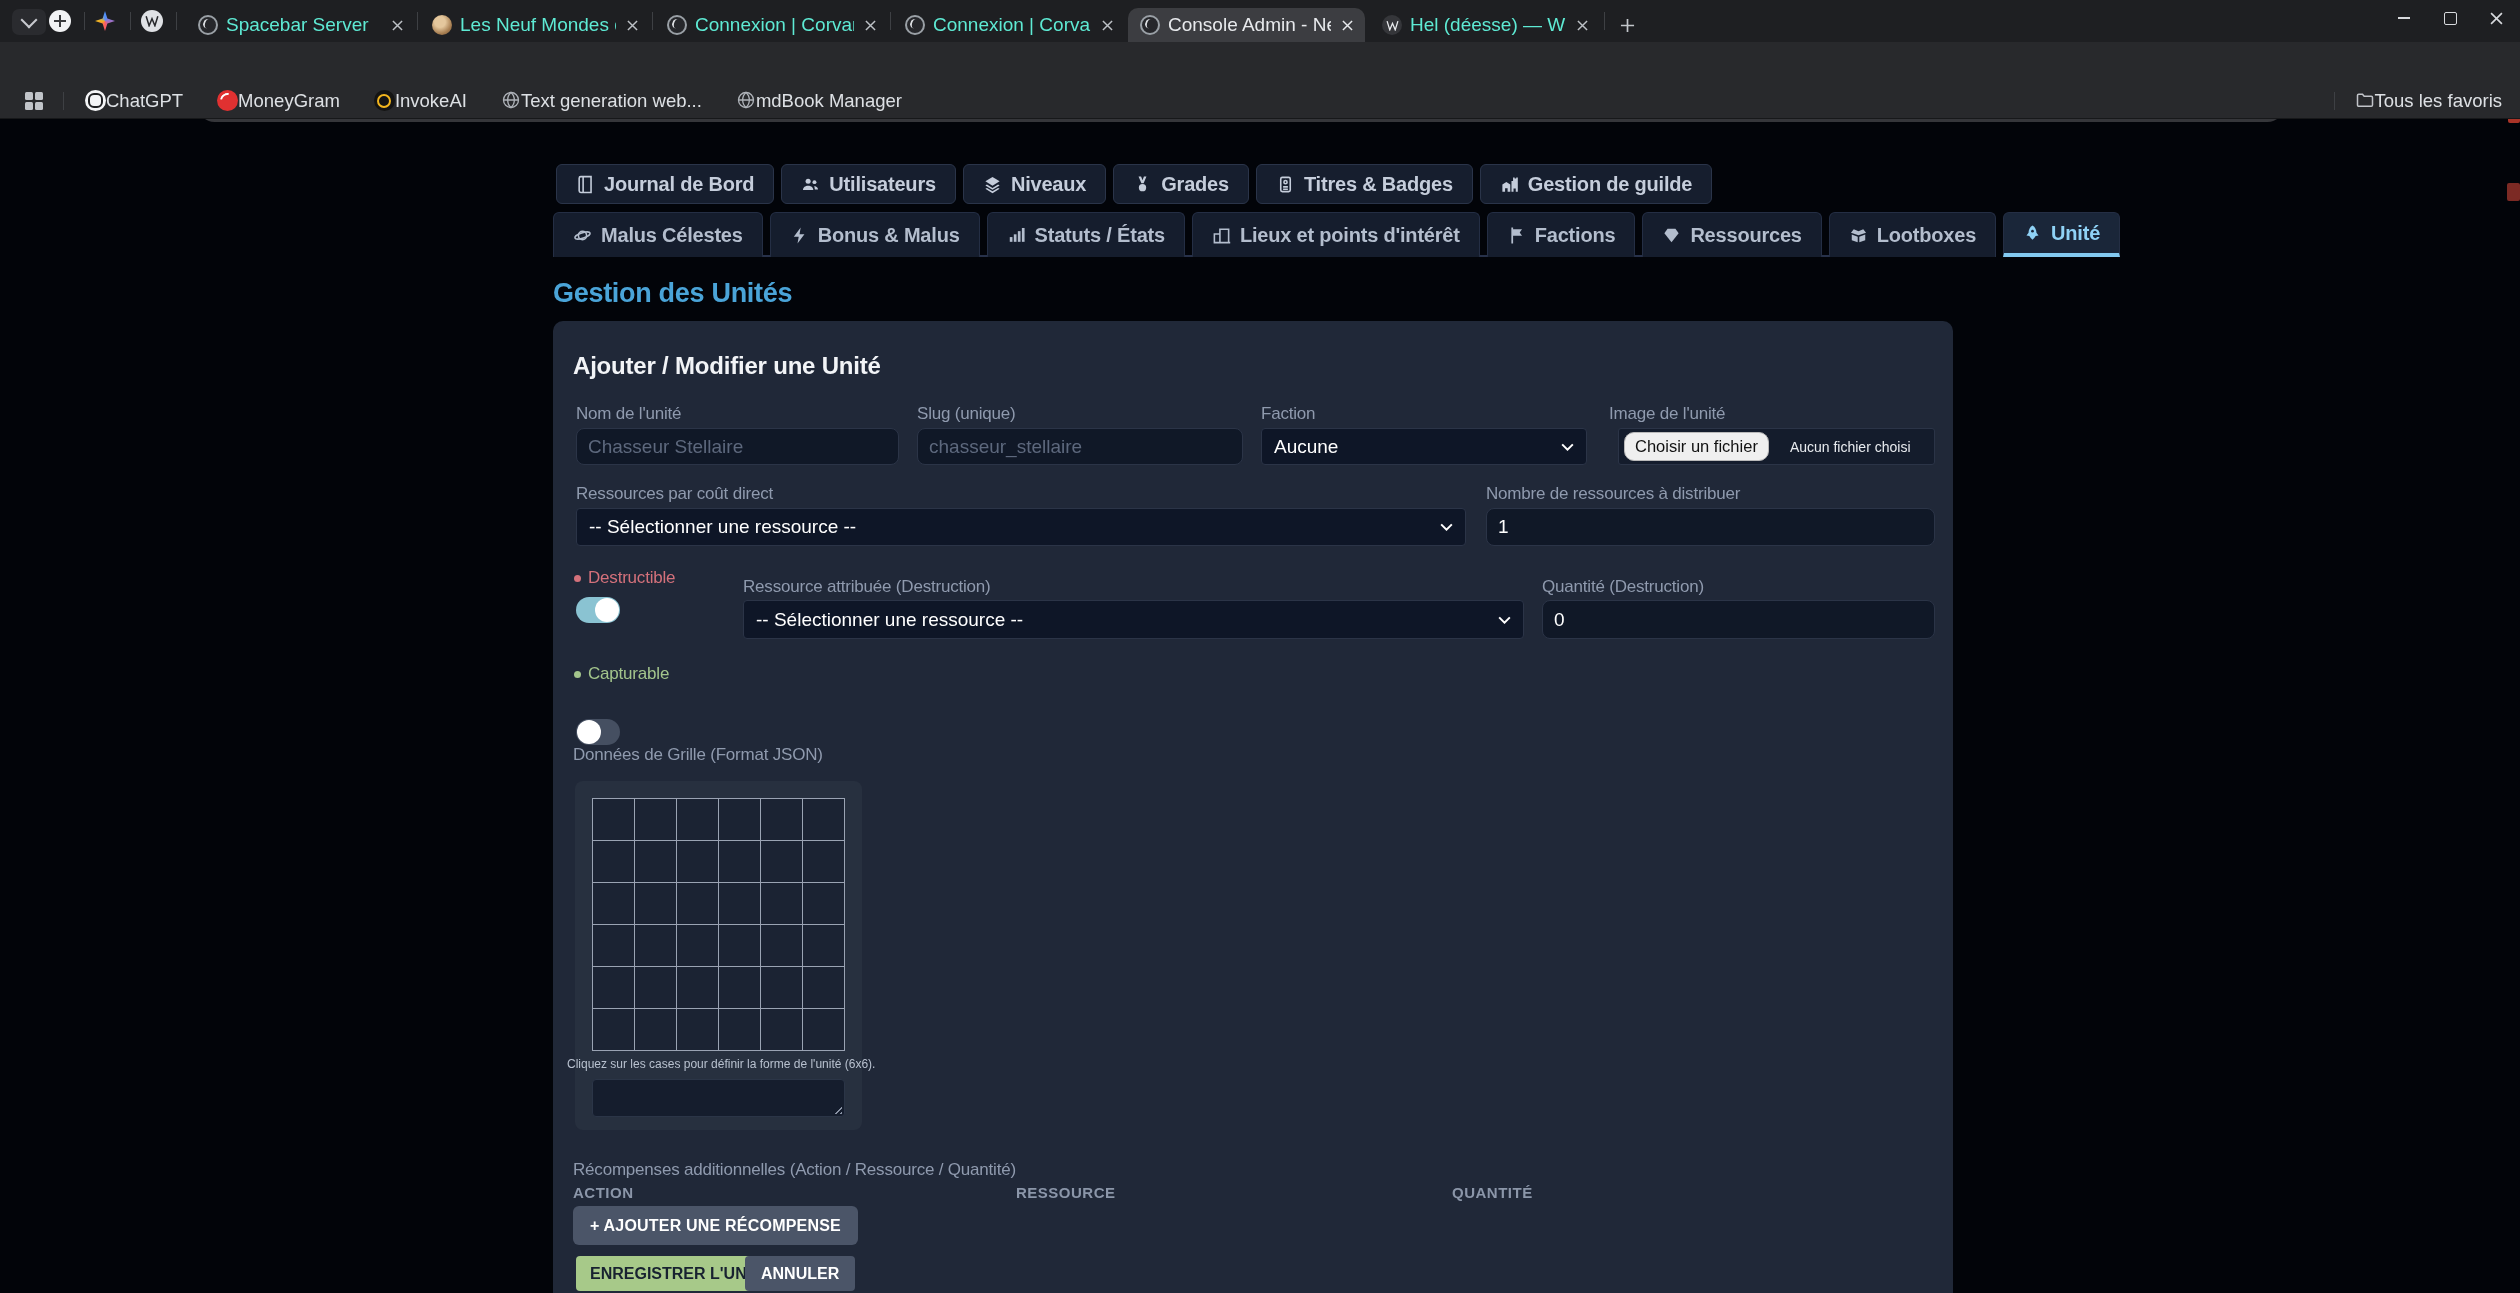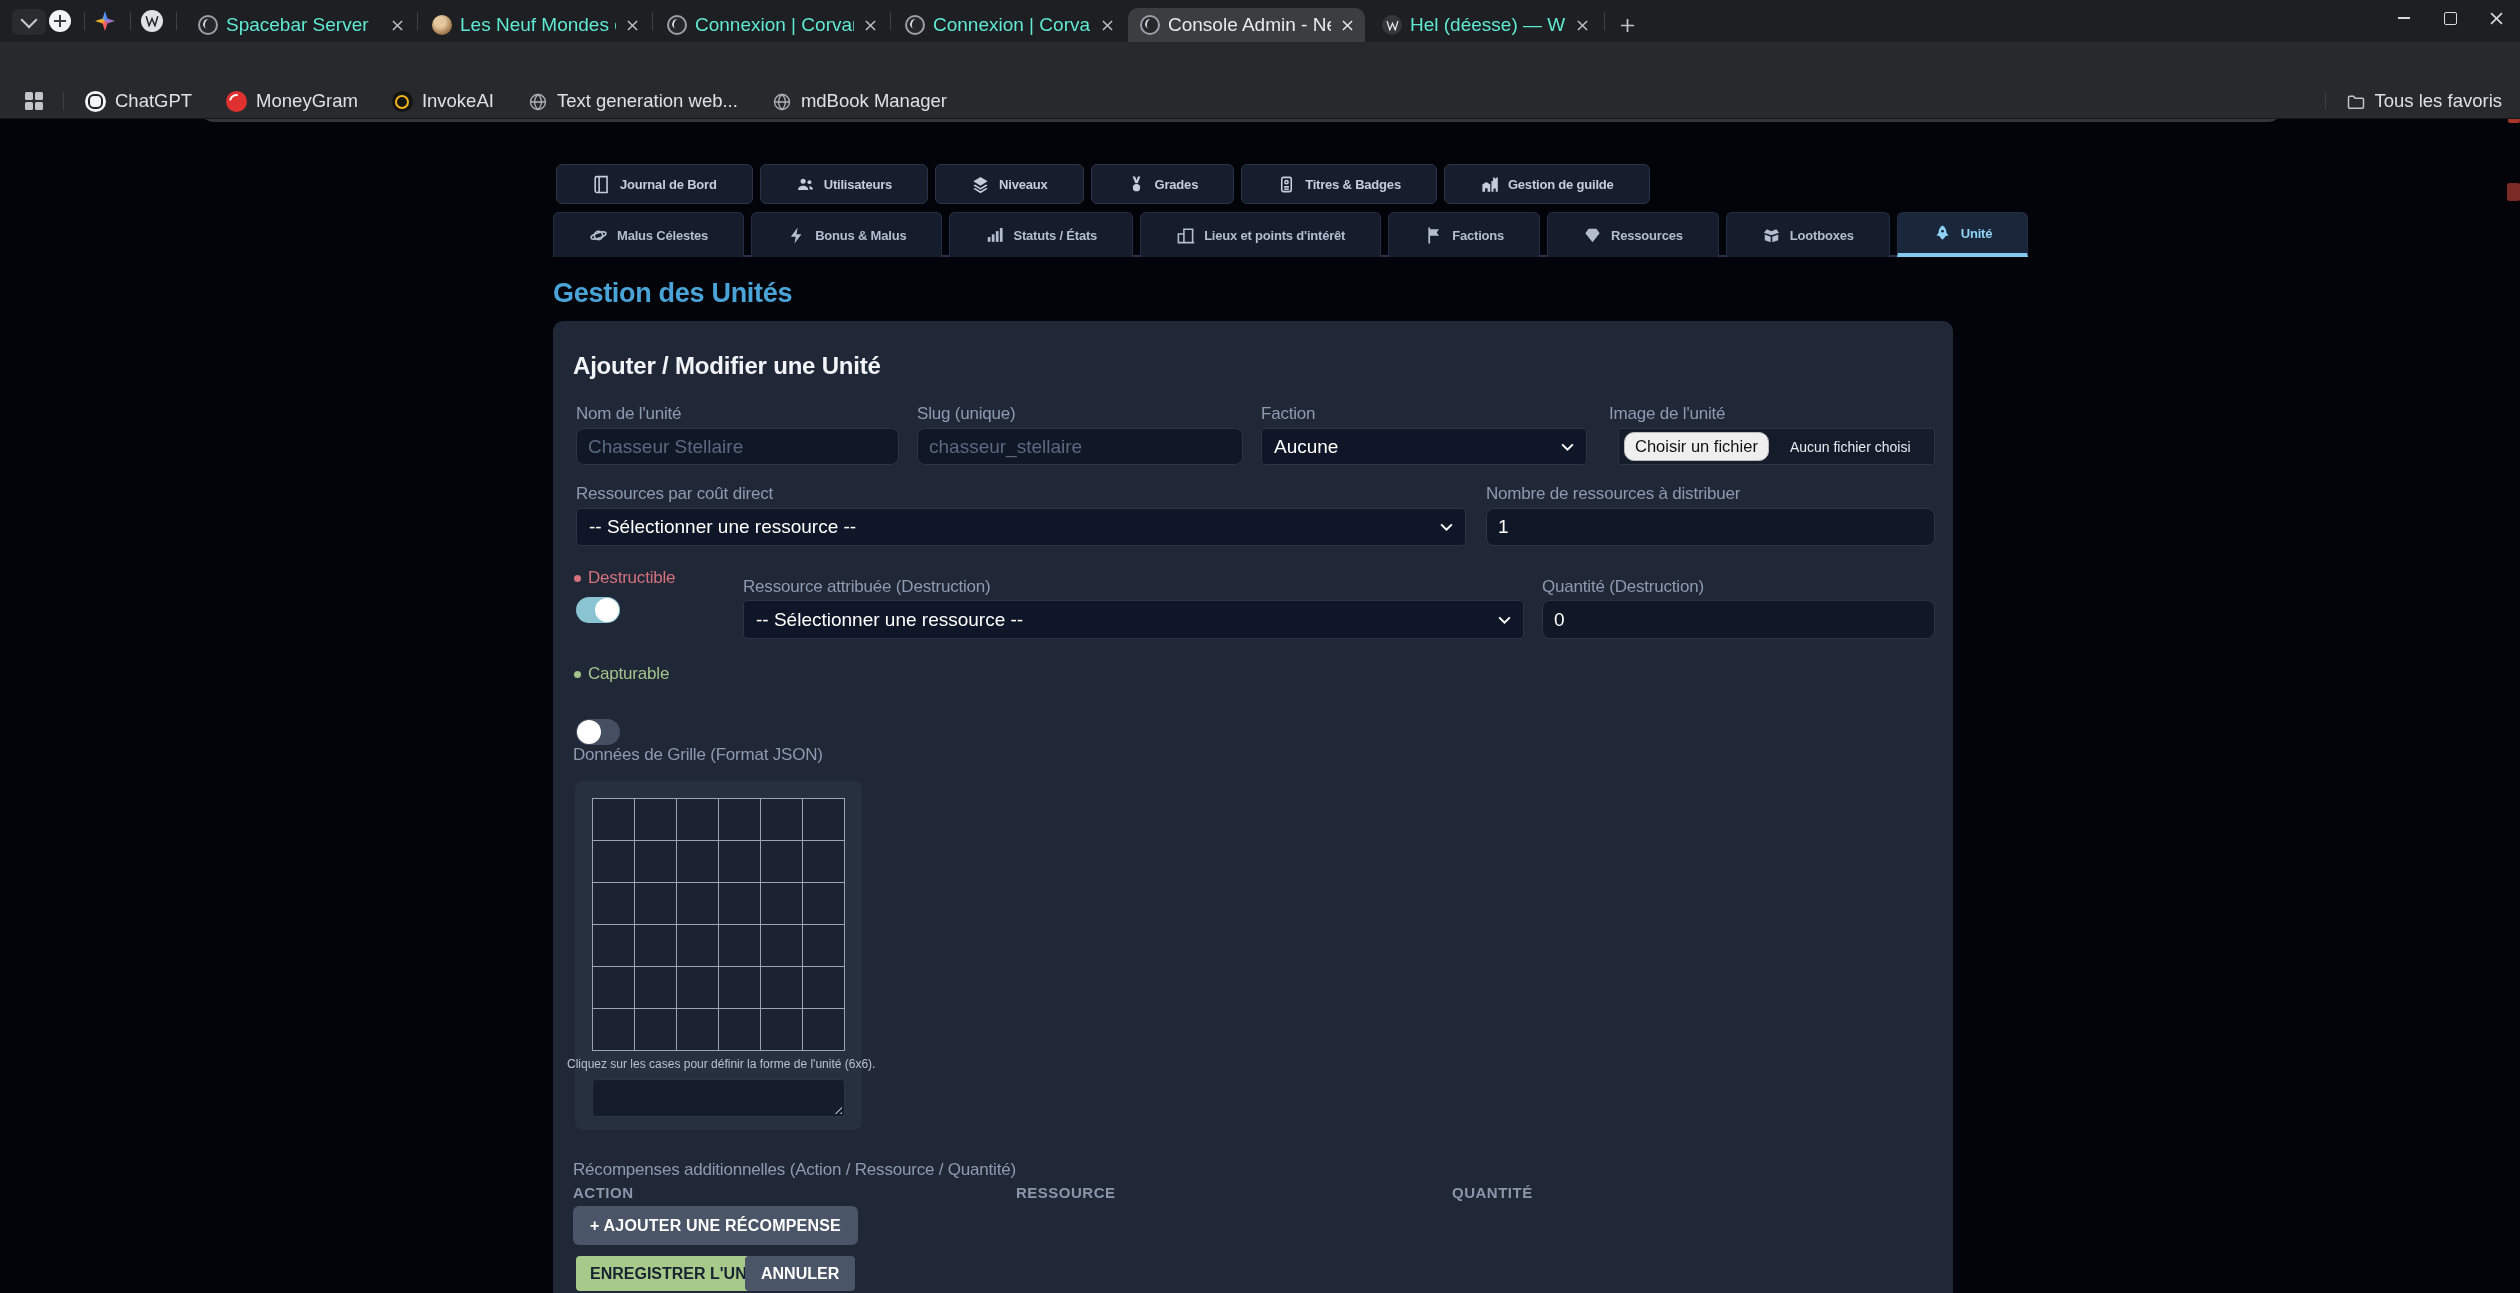--- a/index.html
+++ b/index.html
@@ -36,43 +36,43 @@
   .extchip{left:2350px;top:52px;width:23px;height:23px;border-radius:6px;background:#3f7ae0;position:absolute;}
   .extchip::after{content:"";position:absolute;inset:0;clip-path:polygon(32% 26%,76% 50%,32% 74%);background:#fff;}
   .avatar{left:2449px;top:50px;width:26px;height:26px;border-radius:50%;
           background:radial-gradient(circle at 35% 30%,#9fd0e8 0 18%,#3f6f96 45%,#152a40 78%);}
   .kebab{left:2491px;top:53px;width:14px;height:22px;display:flex;flex-direction:column;align-items:center;justify-content:space-between;}
   .kebab i{width:4px;height:4px;border-radius:50%;background:#c9ccd1;}
   .redbadge1{left:2508px;top:53px;width:12px;height:28px;background:#a93428;border-radius:2px;}
   .redbadge2{left:2507px;top:99px;width:13px;height:18px;background:#7c2a24;border-radius:2px;}
   .bookbar{left:0;top:84px;width:2520px;height:34px;background:#28292c;border-bottom:1px solid #17181a;
            display:flex;align-items:center;}
-  .bkitem{display:flex;align-items:flex-end;gap:9px;margin-right:34px;}
+  .bkitem{display:flex;align-items:flex-start;margin-right:34px;}
   .bklabel{font-size:18.5px;color:#dde0e4;white-space:nowrap;}
   .appsgrid{width:18px;height:18px;display:grid;grid-template-columns:8px 8px;grid-template-rows:8px 8px;gap:2px;}
   .appsgrid i{background:#c1c4c9;border-radius:1.5px;}
   .ic-chatgpt{width:21px;height:21px;border-radius:50%;background:#f4f5f7;display:flex;align-items:center;justify-content:center;}
   .ic-chatgpt i{width:11px;height:11px;border:2.6px solid #1f2023;border-radius:40%;}
   .ic-moneygram{width:21px;height:21px;border-radius:50%;background:#e03131;position:relative;}
   .ic-moneygram::after{content:"";position:absolute;inset:3px;border:2.6px solid transparent;
        border-top-color:#fff;border-radius:50%;transform:rotate(-35deg);}
   .ic-invoke{width:21px;height:21px;border-radius:50%;background:#141414;display:flex;align-items:center;justify-content:center;}
   .ic-invoke i{width:10px;height:10px;border:2.2px solid #f2b51e;border-radius:50%;}
   .ic-wp{width:22px;height:22px;border-radius:50%;background:#dfe1e5;display:flex;align-items:center;justify-content:center;}
   .ic-gem{width:20px;height:20px;clip-path:polygon(50% 0,62% 38%,100% 50%,62% 62%,50% 100%,38% 62%,0 50%,38% 38%);
           background:conic-gradient(#4b90ff,#9b72cb,#ff5a5f,#f2b51e,#4b90ff);}
   .ic-orn{width:22px;height:22px;border-radius:50%;background:#f2f3f5;position:relative;}
   .ic-orn::before,.ic-orn::after{content:"";position:absolute;left:50%;top:50%;width:12px;height:2px;
        background:#3a3b3e;transform:translate(-50%,-50%);}
   .ic-orn::after{transform:translate(-50%,-50%) rotate(90deg);}
 
   
-  .navbtn{height:40px;display:flex;align-items:center;gap:9px;padding:0 35px;box-sizing:border-box;
+  .navbtn{height:40px;display:flex;align-items:center;gap:9px;padding:0 19px;box-sizing:border-box;
           background:#161e2e;border:1px solid #2a3449;border-radius:6px;color:#c5cddb;
-          font-size:13px;font-weight:bold;white-space:nowrap;letter-spacing:-0.2px;}
+          font-size:20px;font-weight:bold;white-space:nowrap;letter-spacing:-0.2px;}
   .navbtn .nico{width:19px;height:19px;flex:none;}
   .navrow1{left:556px;top:164px;display:flex;gap:7px;}
   .navrow2{left:553px;top:212px;display:flex;gap:7px;}
   .navrow2 .navbtn{height:45px;background:#151d2d;border:1px solid #242e44;border-bottom:none;
                    border-radius:6px 6px 0 0;color:#b3bdcd;}
   .navrow2 .navbtn.active{background:#1a2639;color:#8fd2f6;border-bottom:4px solid #83c9f0;}
   .rowline{left:553px;top:255px;width:1400px;height:2px;background:#27314a;}
   .pagetitle{left:553px;top:278px;font-size:27px;font-weight:bold;color:#4aa4d8;letter-spacing:-0.3px;}
   .panel{left:553px;top:321px;width:1400px;height:972px;background:#202838;border-radius:10px 10px 0 0;}
   .ftitle{left:573px;top:352px;font-size:24px;font-weight:bold;color:#f2f4f7;letter-spacing:-0.2px;}

